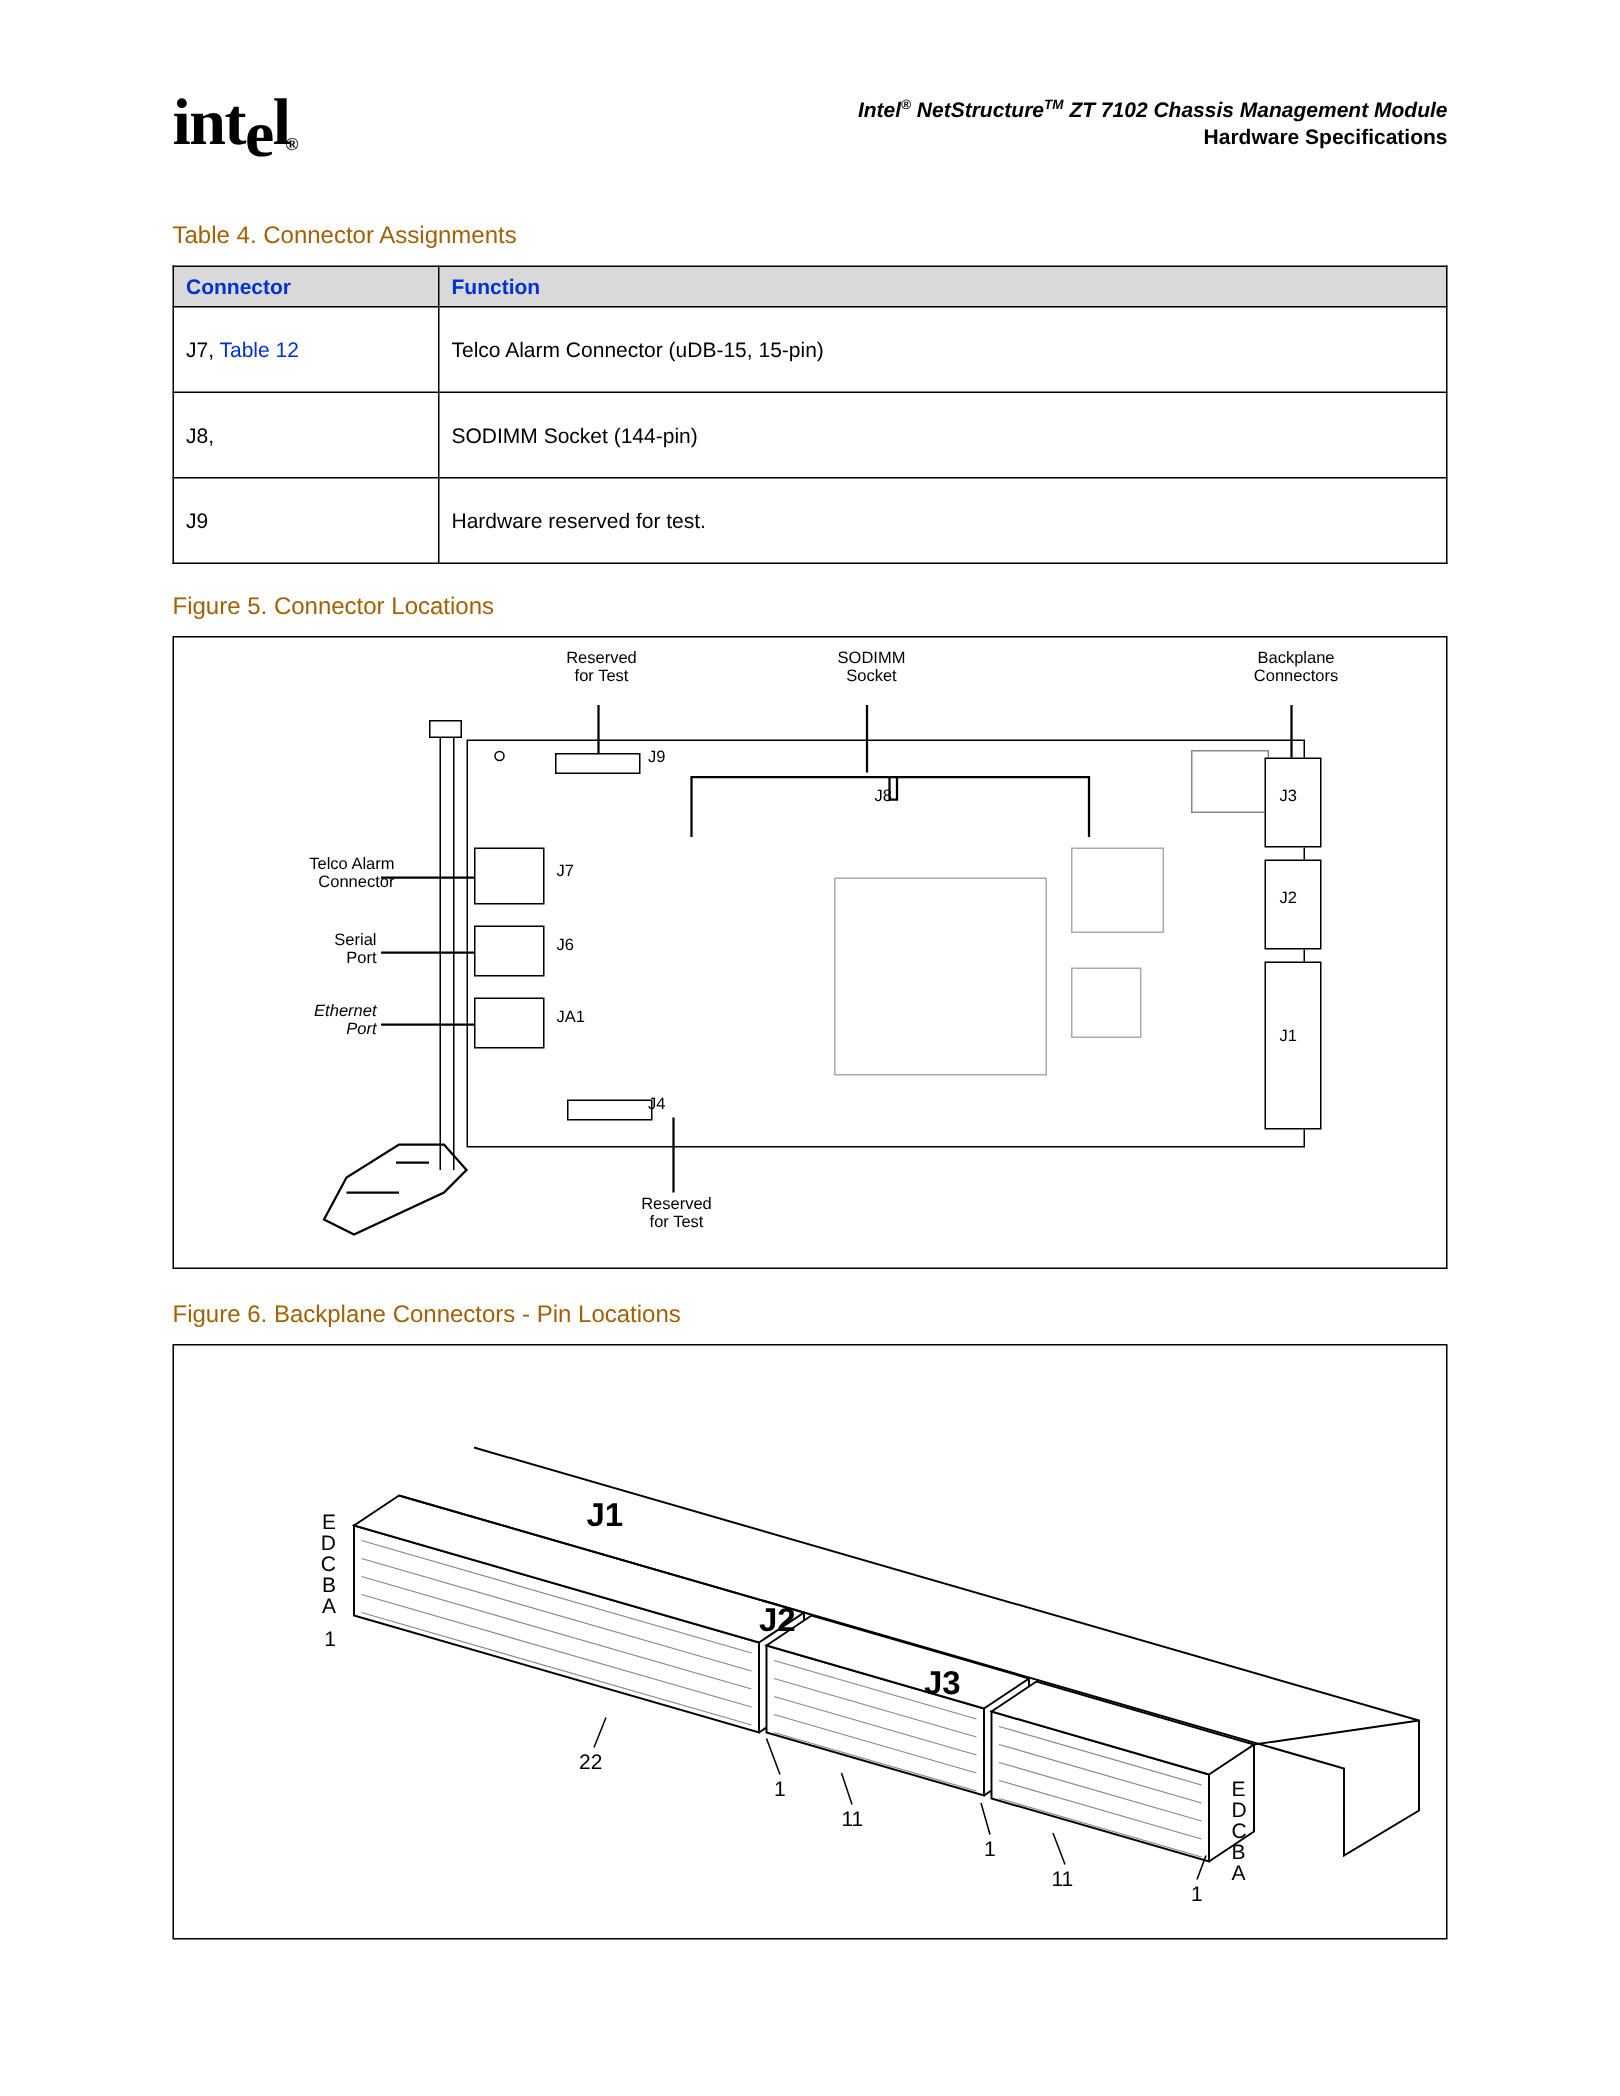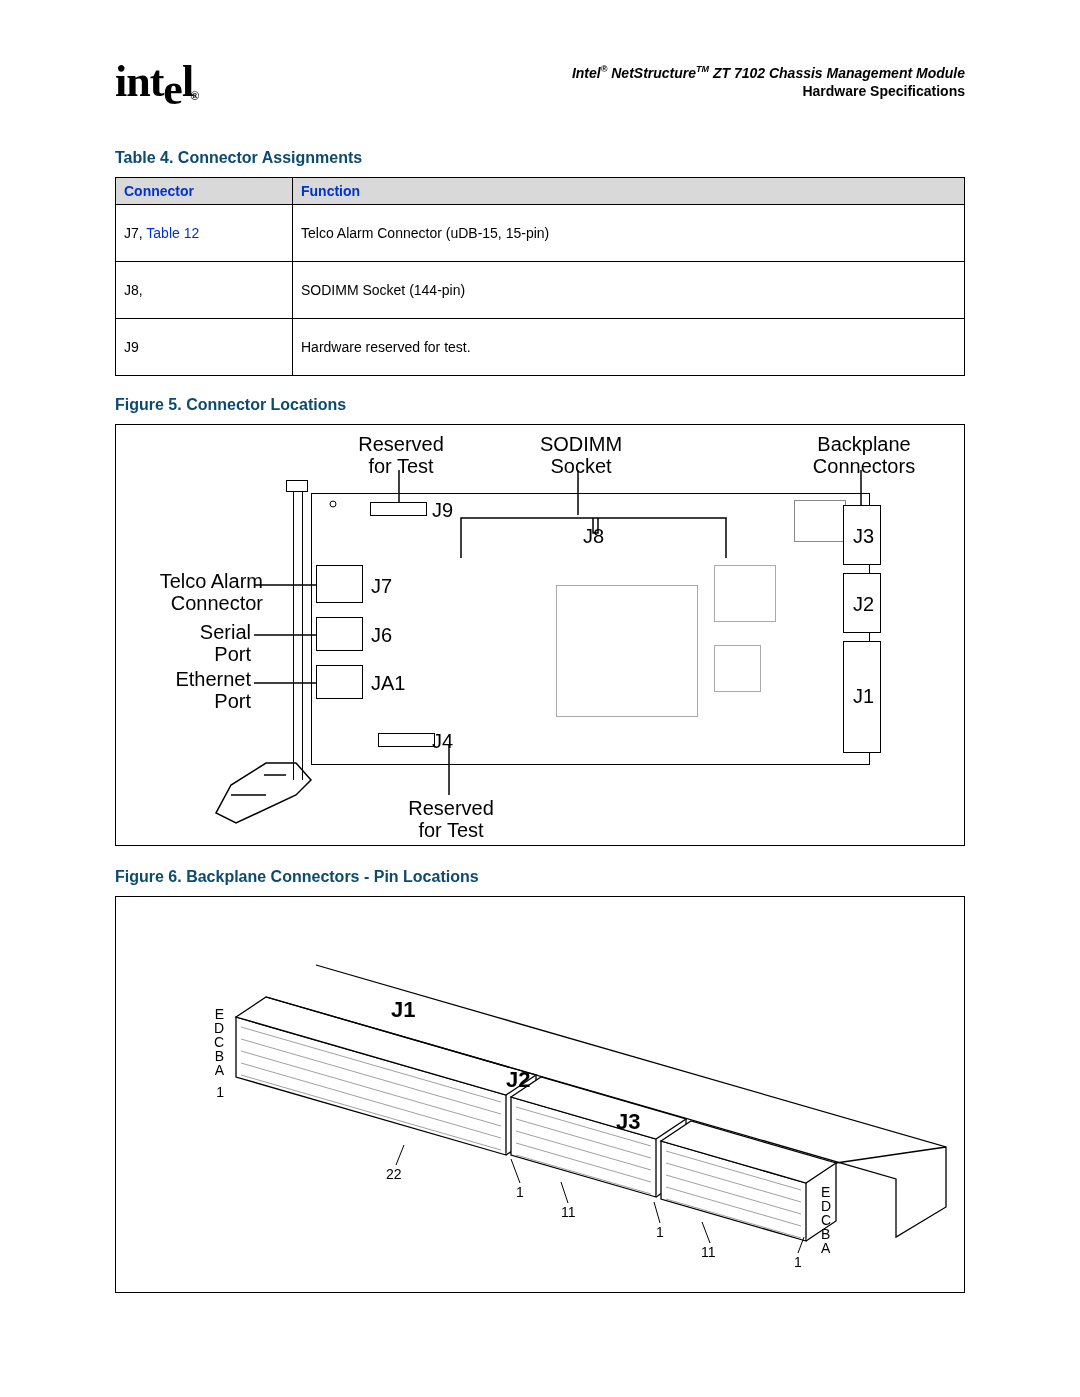--- a/index.html
+++ b/index.html
@@ -55,22 +55,22 @@
     font-style: italic;
     font-weight: bold;
   }
   .header-right sup {
     font-size: 9px;
   }
   .header-right .subtitle {
     font-weight: bold;
   }
   .caption {
-    color: #0c4a6e;
-    font-weight: bold;
+    color: #a16207;
+    font-weight: normal;
     font-size: 16px;
     margin: 10px 0 10px 0;
   }
   table.conn {
     width: 100%;
     border-collapse: collapse;
     font-size: 14px;
     margin-bottom: 20px;
   }
   table.conn th {
@@ -89,21 +89,21 @@
     padding: 20px 8px;
   }
   .link {
     color: #0033cc;
   }
   .figure-box {
     border: 1.5px solid #000;
     height: 420px;
     position: relative;
     font-family: Arial, Helvetica, sans-serif;
-    font-size: 20px;
+    font-size: 11px;
     margin-bottom: 22px;
     overflow: hidden;
   }
   .abs { position: absolute; }
   .lbl { text-align: center; line-height: 1.1; }
   .board {
     position: absolute;
     border: 1.5px solid #000;
     background: #fff;
   }
@@ -183,21 +183,21 @@
 for Test</div>
     <div class="abs lbl" style="left:405px; top:8px; width:120px; white-space:pre;">SODIMM
 Socket</div>
     <div class="abs lbl" style="left:688px; top:8px; width:120px; white-space:pre;">Backplane
 Connectors</div>
 
     <div class="abs lbl" style="left:37px; top:145px; width:110px; text-align:right; white-space:pre;">Telco Alarm
 Connector</div>
     <div class="abs lbl" style="left:25px; top:196px; width:110px; text-align:right; white-space:pre;">Serial
 Port</div>
-    <div class="abs lbl" style="left:25px; top:243px; width:110px; text-align:right; white-space:pre;">Ethernet
+    <div class="abs lbl" style="left:25px; top:243px; width:110px; text-align:right; white-space:pre;font-style:italic;">Ethernet
 Port</div>
     <div class="abs lbl" style="left:275px; top:372px; width:120px; white-space:pre;">Reserved
 for Test</div>
 
     <div class="board" style="left:195px; top:68px; width:557px; height:270px;"></div>
 
     <div class="abs" style="left:177px; top:60px; width:8px; height:295px; border-left:1.5px solid #000; border-right:1.5px solid #000;"></div>
 
     <div class="abs" style="left:170px; top:55px; width:20px; height:10px; border:1.5px solid #000; background:#fff;"></div>
 

